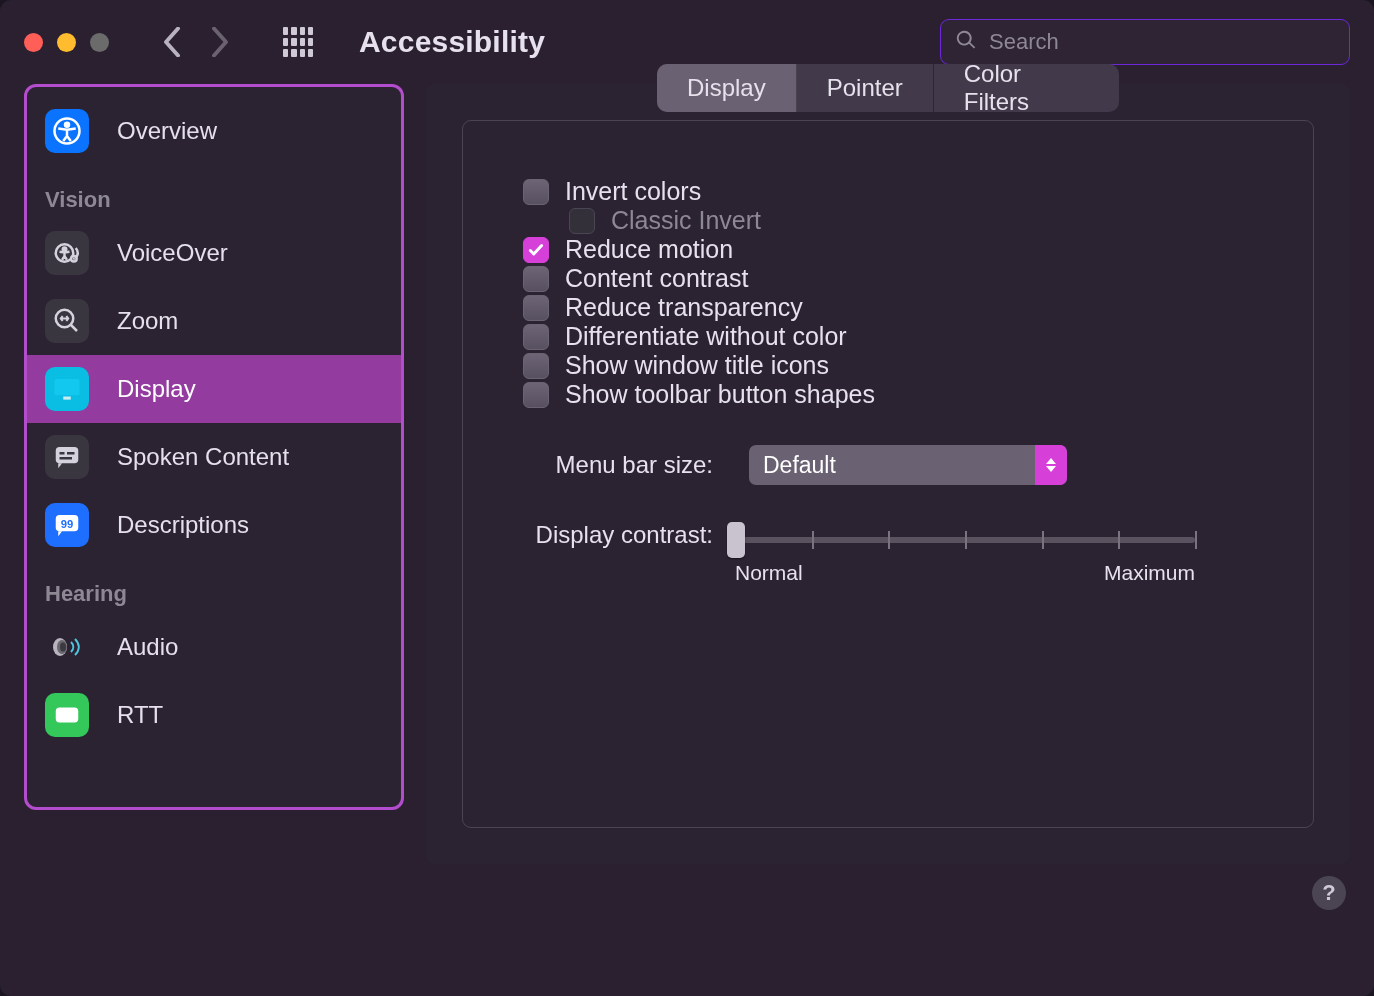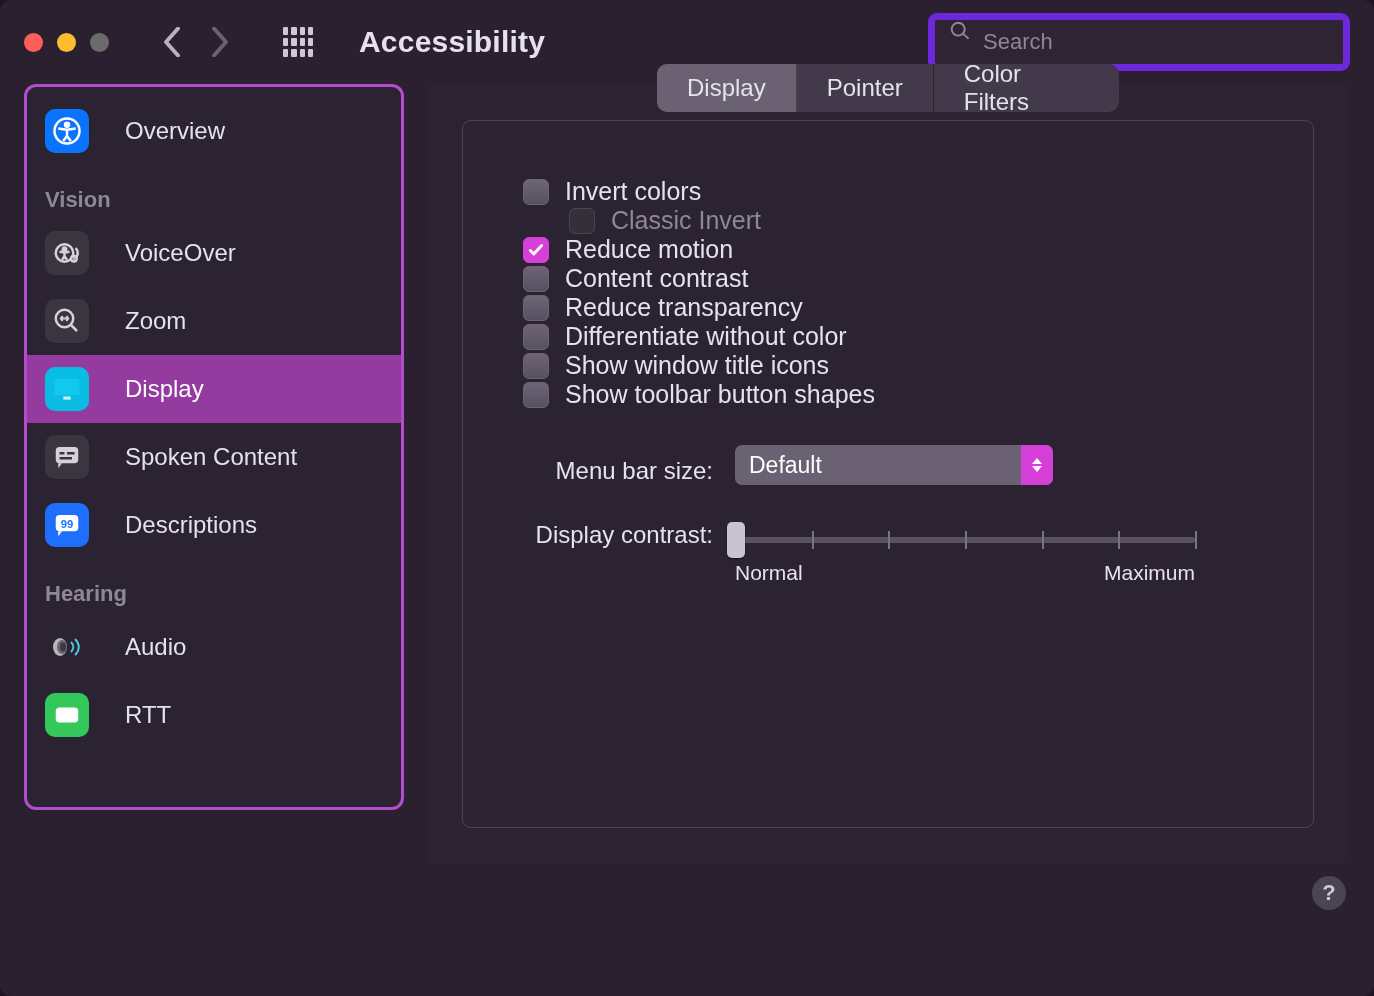--- a/index.html
+++ b/index.html
@@ -46,23 +46,23 @@
 .grid-icon span { background:#cfc9d5; border-radius:1px; }
 
 .title {
   font-size: 30px; font-weight: 700; letter-spacing: .2px;
   color: #e6e1ec;
   margin-left: 28px;
 }
 
 .search {
   margin-left: auto;
-  display: flex; 
+  display: flex; align-items: center;
   width: 380px; height: 44px;
-  border: 7px solid #6d28d9;
+  border: 1px solid #6d28d9;
   border-radius: 9px;
   padding: 0 14px;
   color: #8e8794;
   background: rgba(255,255,255,0.02);
 }
 .search svg { width: 22px; height: 22px; margin-right: 10px; fill: #8e8794; }
 .search input {
   background: transparent; border: none; outline: none;
   color: #ddd; font-size: 22px;
   flex: 1;
@@ -84,21 +84,21 @@
   border: 3px solid #b34ccd;
   border-radius: 12px;
   overflow: hidden;
   background: #2b2332;
   box-sizing: border-box;
 }
 .side-item {
   display: flex; align-items: center;
   height: 68px;
   padding: 0 18px;
-  gap: 36px;
+  gap: 28px;
   font-size: 24px;
   color: #e5e0eb;
 }
 .side-item.first { margin-top: 10px; }
 .side-item.selected { background: #933b9f; color: #fff; }
 .section-label {
   padding: 22px 18px 6px 18px;
   font-size: 22px; font-weight: 700;
   color: #8e8794;
 }
@@ -157,22 +157,22 @@
   background: linear-gradient(#6d6576,#575061);
   box-sizing: border-box;
   display:flex;align-items:center;justify-content:center;
 }
 .cb.checked {
   background: #d63fd8; border-color:#d63fd8;
 }
 .cb.checked svg { width: 18px; height: 18px; }
 
 .form-row {
-  display:flex; align-items:flex-end;
-  margin-top: 36px; gap: 22px;
+  display:flex; align-items:center;
+  margin-top: 36px; gap: 36px;
   margin-left: 60px;
 }
 .form-label { font-size: 24px; color:#e6e1ec; text-align:right; width: 190px; }
 .popup {
   position: relative;
   display:flex; align-items:center;
   width: 290px; height: 40px;
   background:#6a6172; border-radius: 7px;
   padding: 0 14px;
   color:#fff; font-size: 23px;

